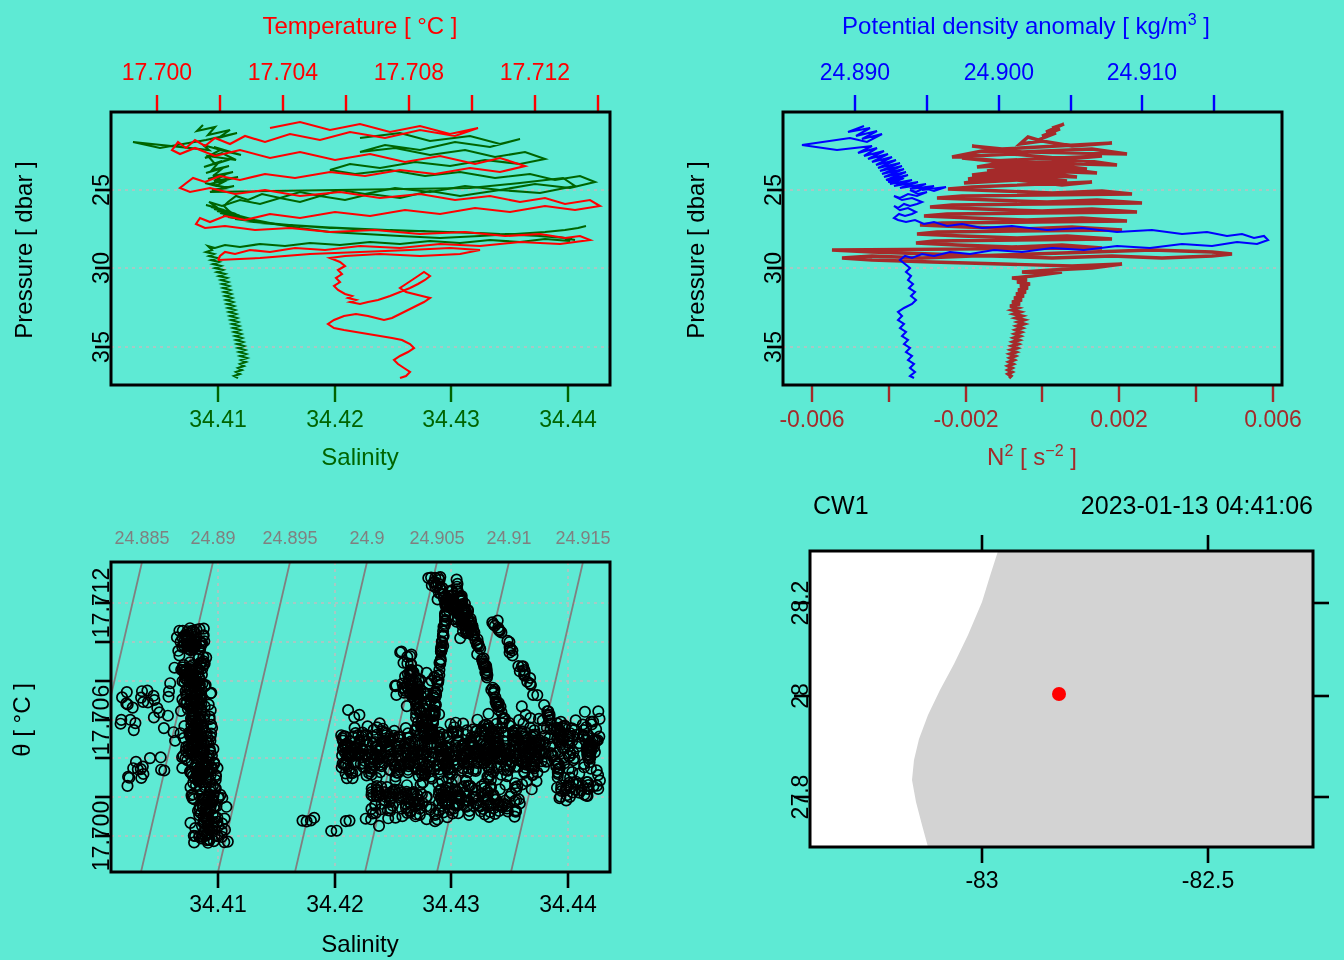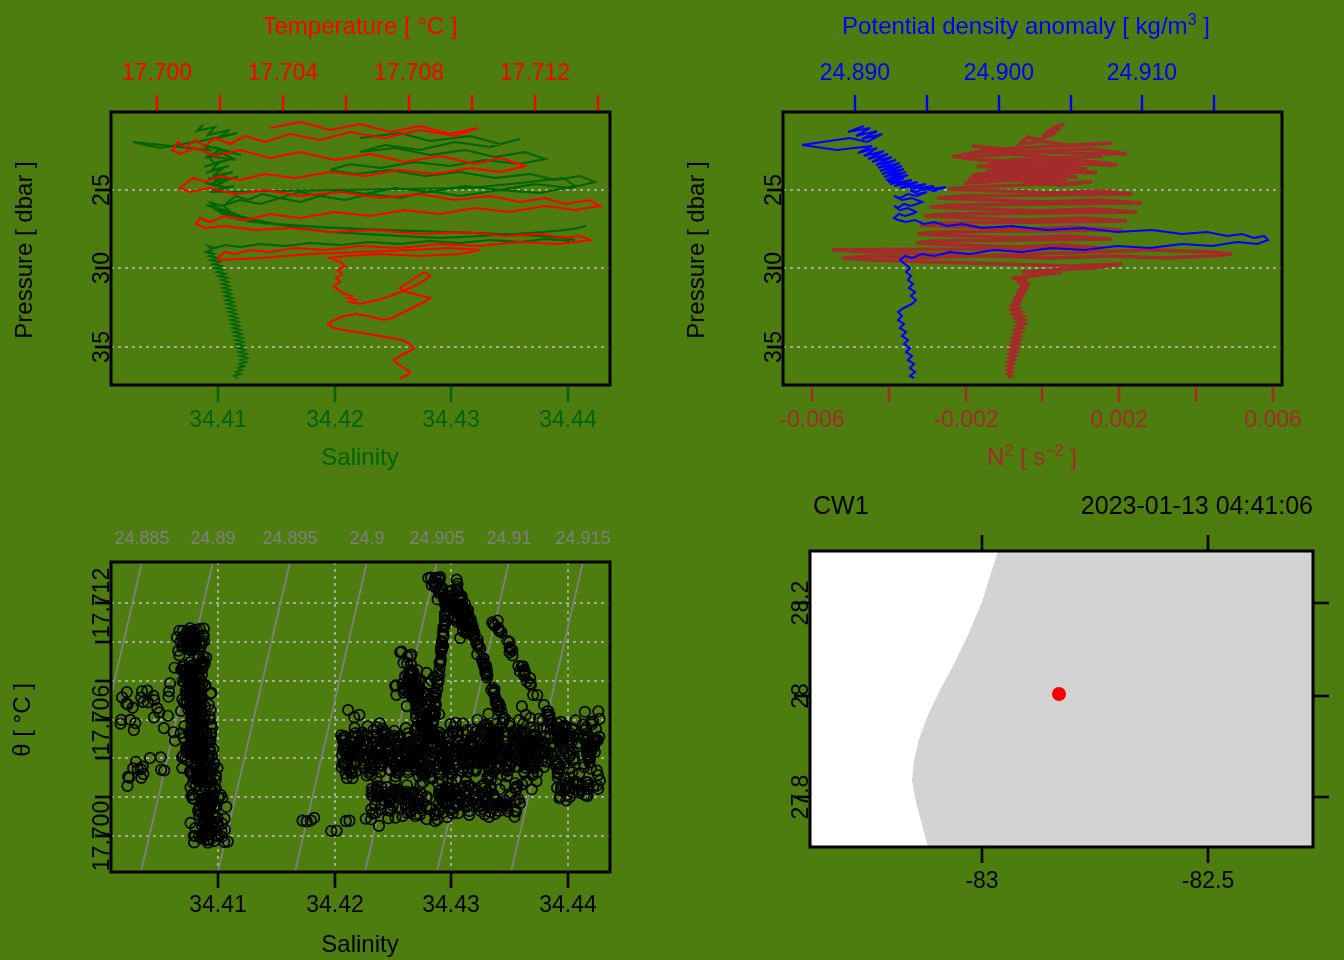--- a/index.html
+++ b/index.html
@@ -1,17 +1,17 @@
 <!DOCTYPE html>
 <html><head>
 <meta charset="utf-8">
 <style>
   html,body{margin:0;padding:0;background:#ffffff;}
   body{width:1344px;height:960px;font-family:"Liberation Sans",sans-serif;overflow:hidden;}
-  #root{position:relative;width:1344px;height:960px;background:#4d7c0f;}
+  #root{position:relative;width:1344px;height:960px;background:#5eead4;}
   .panel{position:absolute;}
   svg{display:block;}
   text{font-family:"Liberation Sans",sans-serif;}
 </style>
 </head>
 <body>
 
 <div id="root">
 
   <div class="panel" style="left:0;top:0;width:672px;height:480px;">

